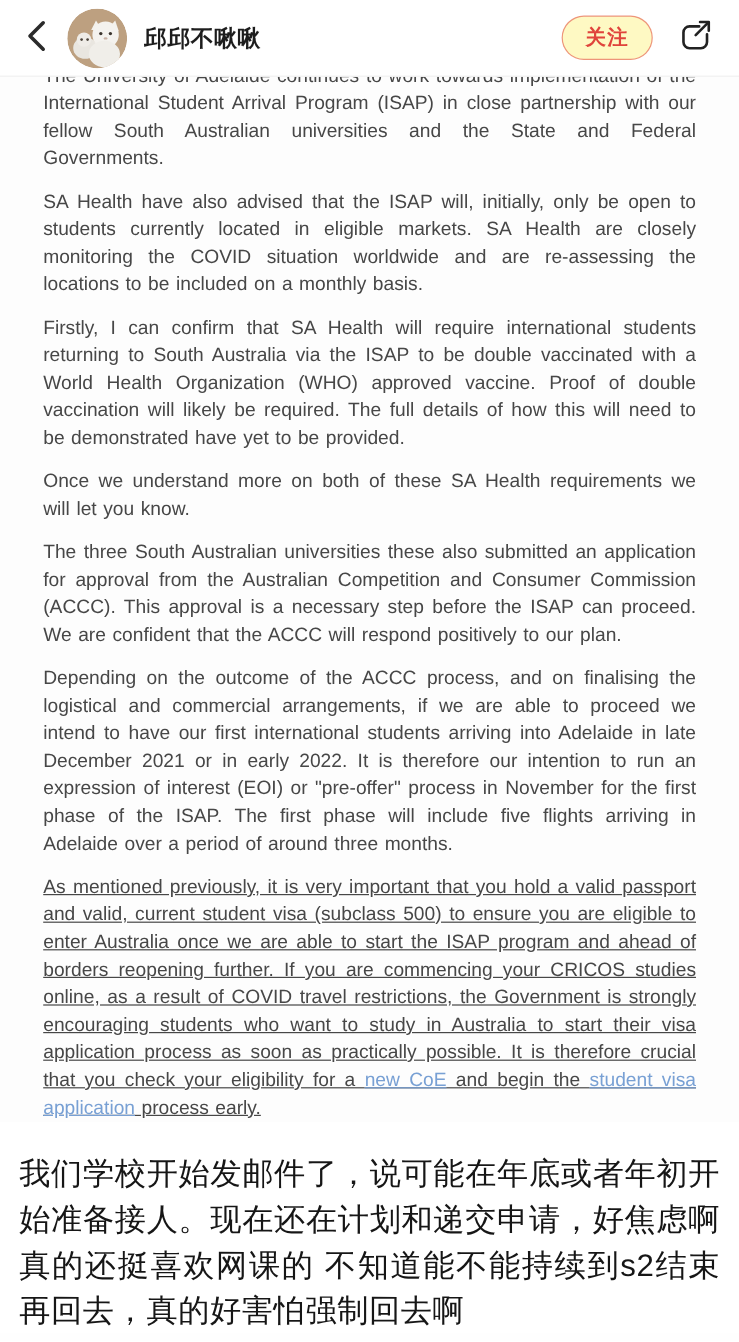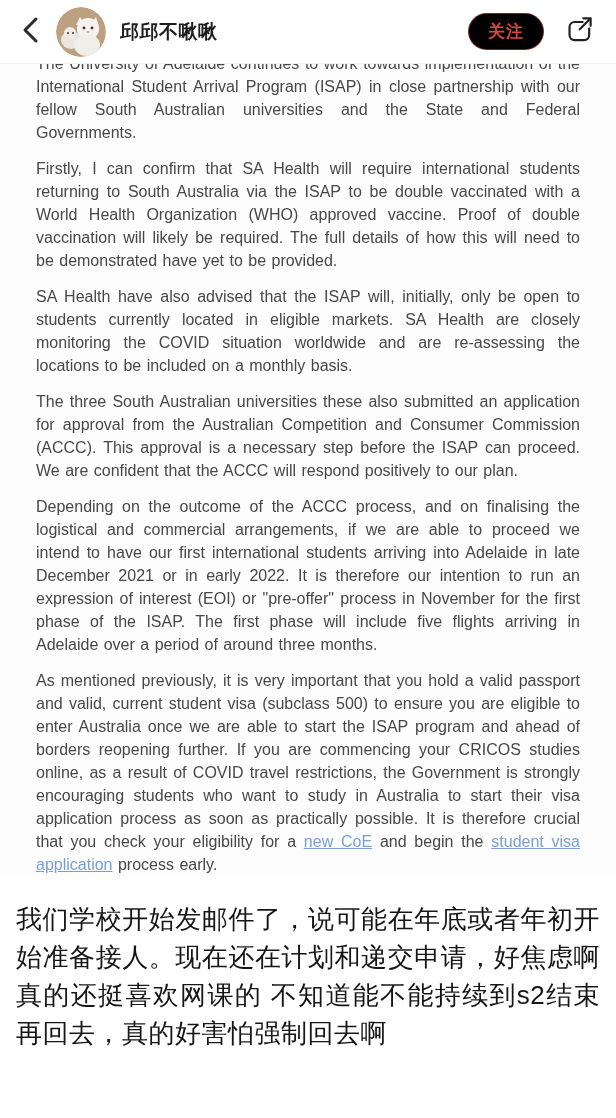--- a/index.html
+++ b/index.html
@@ -45,21 +45,21 @@
   .username {
     margin-left: 14px;
     font-size: 19px; font-weight: 700; color: #1d1d1d;
     letter-spacing: 0.5px;
     cursor: pointer;
     white-space: nowrap; overflow: hidden; text-overflow: ellipsis;
     max-width: 280px;
   }
   .follow-btn {
     margin-left: auto;
-    background: #000000;
+    background: #fef9c3;
     border: 1.5px solid rgba(224, 68, 60, 0.55);
     color: var(--accent-red);
     font-size: 17px; font-weight: 600;
     padding: 6px 19px;
     border-radius: 999px;
     cursor: pointer;
     font-family: inherit;
     letter-spacing: 1px;
     flex: 0 0 auto;
   }
@@ -78,21 +78,21 @@
     cursor: pointer;
   }
   .email-shot p {
     font-size: 16px;
     line-height: 23px;
     color: #474747;
     text-align: justify;
     margin-bottom: 13px;
     word-spacing: 1px;
   }
-  .email-shot p:last-child { margin-bottom: 0; }
+  .email-shot p:last-child { margin-bottom: 0; text-decoration: underline; }
   .email-link {
     color: var(--link-blue);
     text-decoration: underline;
     cursor: pointer;
   }
 
   
   .caption {
     padding: 24px 16px 0 16px;
     background: #ffffff;
@@ -148,22 +148,23 @@
           <path d="M27 11 H16 a7 7 0 0 0 -7 7 v11 a7 7 0 0 0 7 7 h13 a7 7 0 0 0 7 -7 V20" stroke="#222222" stroke-width="3" stroke-linecap="round" fill="none"></path>
           <line x1="23" y1="21" x2="37" y2="7" stroke="#222222" stroke-width="3" stroke-linecap="round"></line>
           <polyline points="28,6 38,6 38,16" stroke="#222222" stroke-width="3" stroke-linecap="round" stroke-linejoin="round" fill="none"></polyline>
         </svg>
       </span>
     </button>
   </header>
 
   <article class="email-shot">
     <p>The University of Adelaide continues to work towards implementation of the International Student Arrival Program (ISAP) in close partnership with our fellow South Australian universities and the State and Federal Governments.</p>
+    <p>SA Health have also advised that the ISAP will, initially, only be open to students currently located in eligible markets. SA Health are closely monitoring the COVID situation worldwide and are re-assessing the locations to be included on a monthly basis.</p>
     <p>Firstly, I can confirm that SA Health will require international students returning to South Australia via the ISAP to be double vaccinated with a World Health Organization (WHO) approved vaccine. Proof of double vaccination will likely be required. The full details of how this will need to be demonstrated have yet to be provided.</p>
-    <p>SA Health have also advised that the ISAP will, initially, only be open to students currently located in eligible markets. SA Health are closely monitoring the COVID situation worldwide and are re-assessing the locations to be included on a monthly basis.</p>
+    <p>Once we understand more on both of these SA Health requirements we will let you know.</p>
     <p>The three South Australian universities these also submitted an application for approval from the Australian Competition and Consumer Commission (ACCC). This approval is a necessary step before the ISAP can proceed. We are confident that the ACCC will respond positively to our plan.</p>
     <p>Depending on the outcome of the ACCC process, and on finalising the logistical and commercial arrangements, if we are able to proceed we intend to have our first international students arriving into Adelaide in late December 2021 or in early 2022. It is therefore our intention to run an expression of interest (EOI) or "pre-offer" process in November for the first phase of the ISAP. The first phase will include five flights arriving in Adelaide over a period of around three months.</p>
     <p><span>As mentioned previously, it is very important that you hold a valid passport and valid, current student visa (subclass 500) to ensure you are eligible to enter Australia once we are able to start the ISAP program and ahead of borders reopening further. If you are commencing your CRICOS studies online, as a result of COVID travel restrictions, the Government is strongly encouraging students who want to study in Australia to start their visa application process as soon as practically possible. It is therefore crucial that you check your eligibility for a </span><a class="email-link">new CoE</a><span> and begin the </span><a class="email-link">student visa application</a><span> process early.</span></p>
   </article>
 
   <section class="caption">
     <p>我们学校开始发邮件了，说可能在年底或者年初开始准备接人。现在还在计划和递交申请，好焦虑啊 真的还挺喜欢网课的 不知道能不能持续到s2结束再回去，真的好害怕强制回去啊</p>
   </section>
 
 </div>

